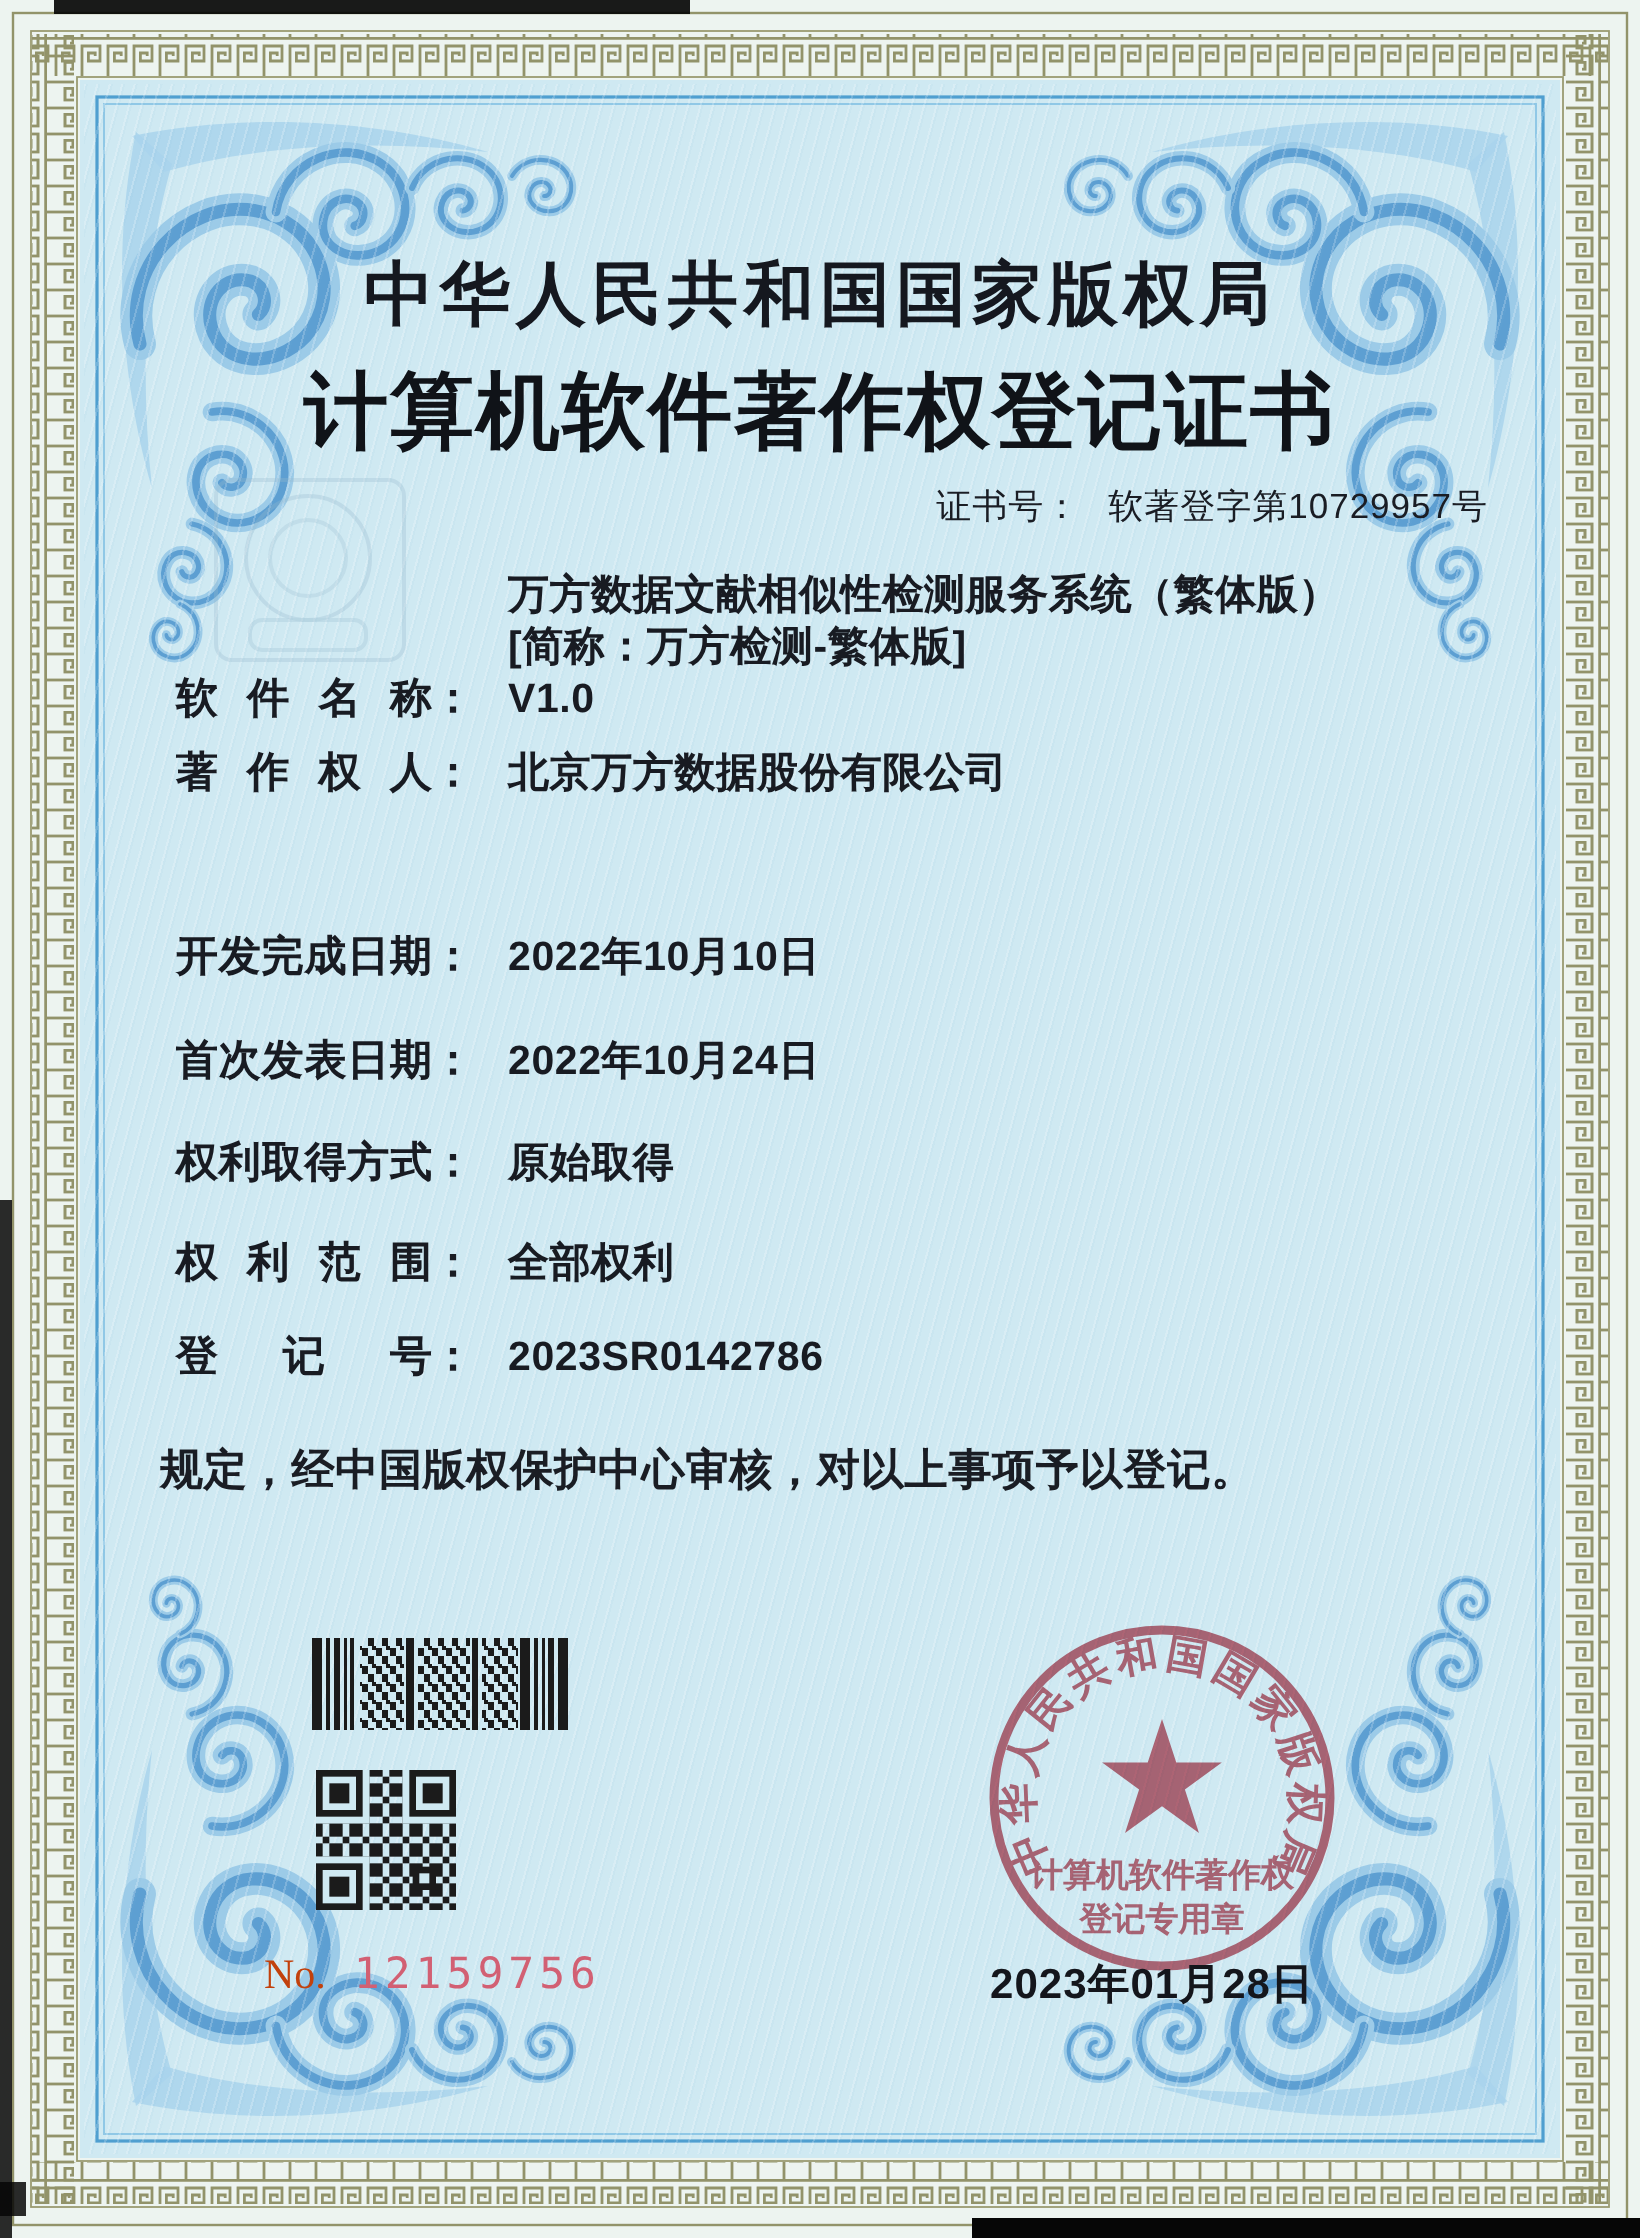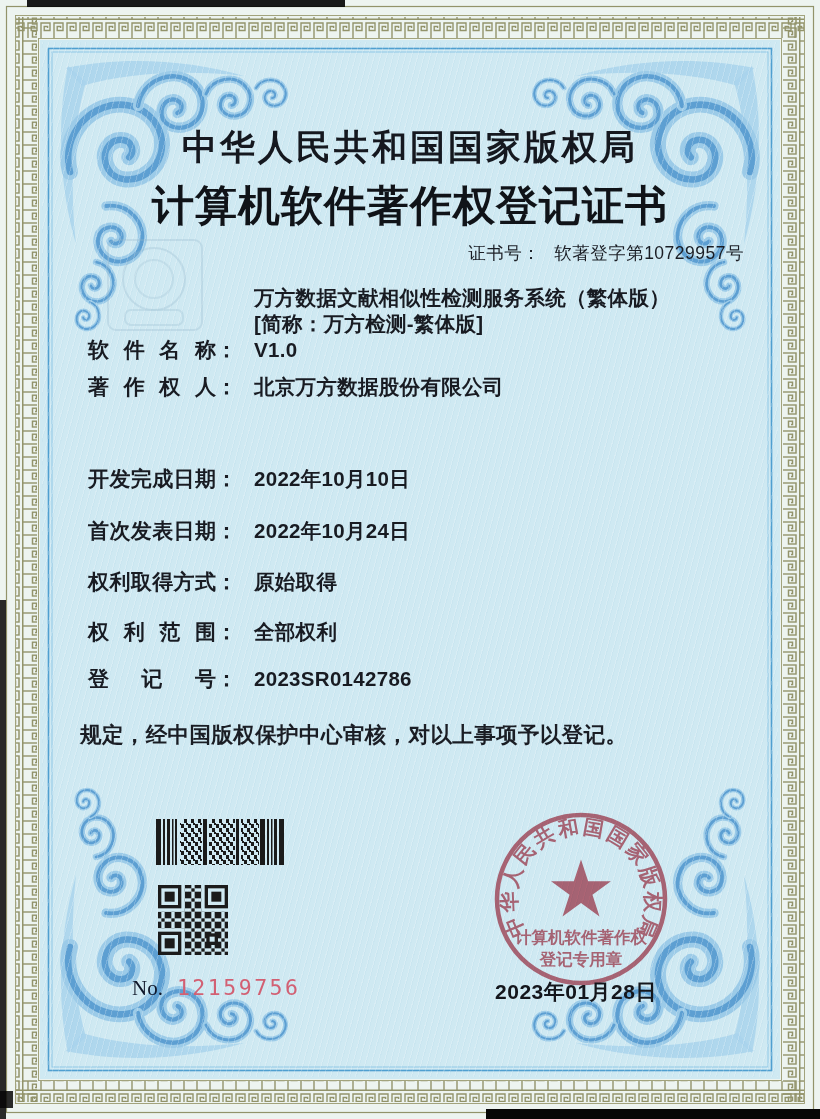--- a/index.html
+++ b/index.html
@@ -40,21 +40,21 @@
   }
   .colon{font-size:21px;font-weight:700;line-height:26px;}
   .fvals{margin-left:17px;}
   .fval{font-size:20.5px;font-weight:700;line-height:26px;color:#181b22;letter-spacing:.3px;}
   .statement{position:absolute;left:80px;top:712px;width:663px;}
   .statement .l1{font-size:21.5px;font-weight:700;line-height:46px;text-indent:48px;letter-spacing:.4px;}
   .statement .l2{font-size:21.5px;font-weight:700;line-height:46px;letter-spacing:.4px;}
   .barcode{position:absolute;left:156px;top:819px;width:128px;height:46px;}
   .qrcode{position:absolute;left:158px;top:885px;width:70px;height:70px;}
   .serial-line{position:absolute;left:132px;top:975px;font-size:21px;}
-  .serial-label{font-family:"Liberation Serif","DejaVu Serif",serif;color:#0f172a;font-weight:400;}
+  .serial-label{font-family:"Liberation Serif","DejaVu Serif",serif;color:#c2410c;font-weight:400;}
   .serial-number{font-family:"DejaVu Sans Mono","Liberation Mono",monospace;color:#d26073;letter-spacing:2.5px;margin-left:14px;font-size:21.5px;}
   .seal{position:absolute;left:479px;top:797px;width:204px;height:204px;mix-blend-mode:multiply;opacity:.92;}
   .issue-date{
     position:absolute;left:494px;top:978px;width:164px;text-align:center;
     font-size:21px;font-weight:700;color:#14161c;letter-spacing:.5px;
   }
   .artifact{position:absolute;background:#060606;}
 </style>
 </head>
 <body>

